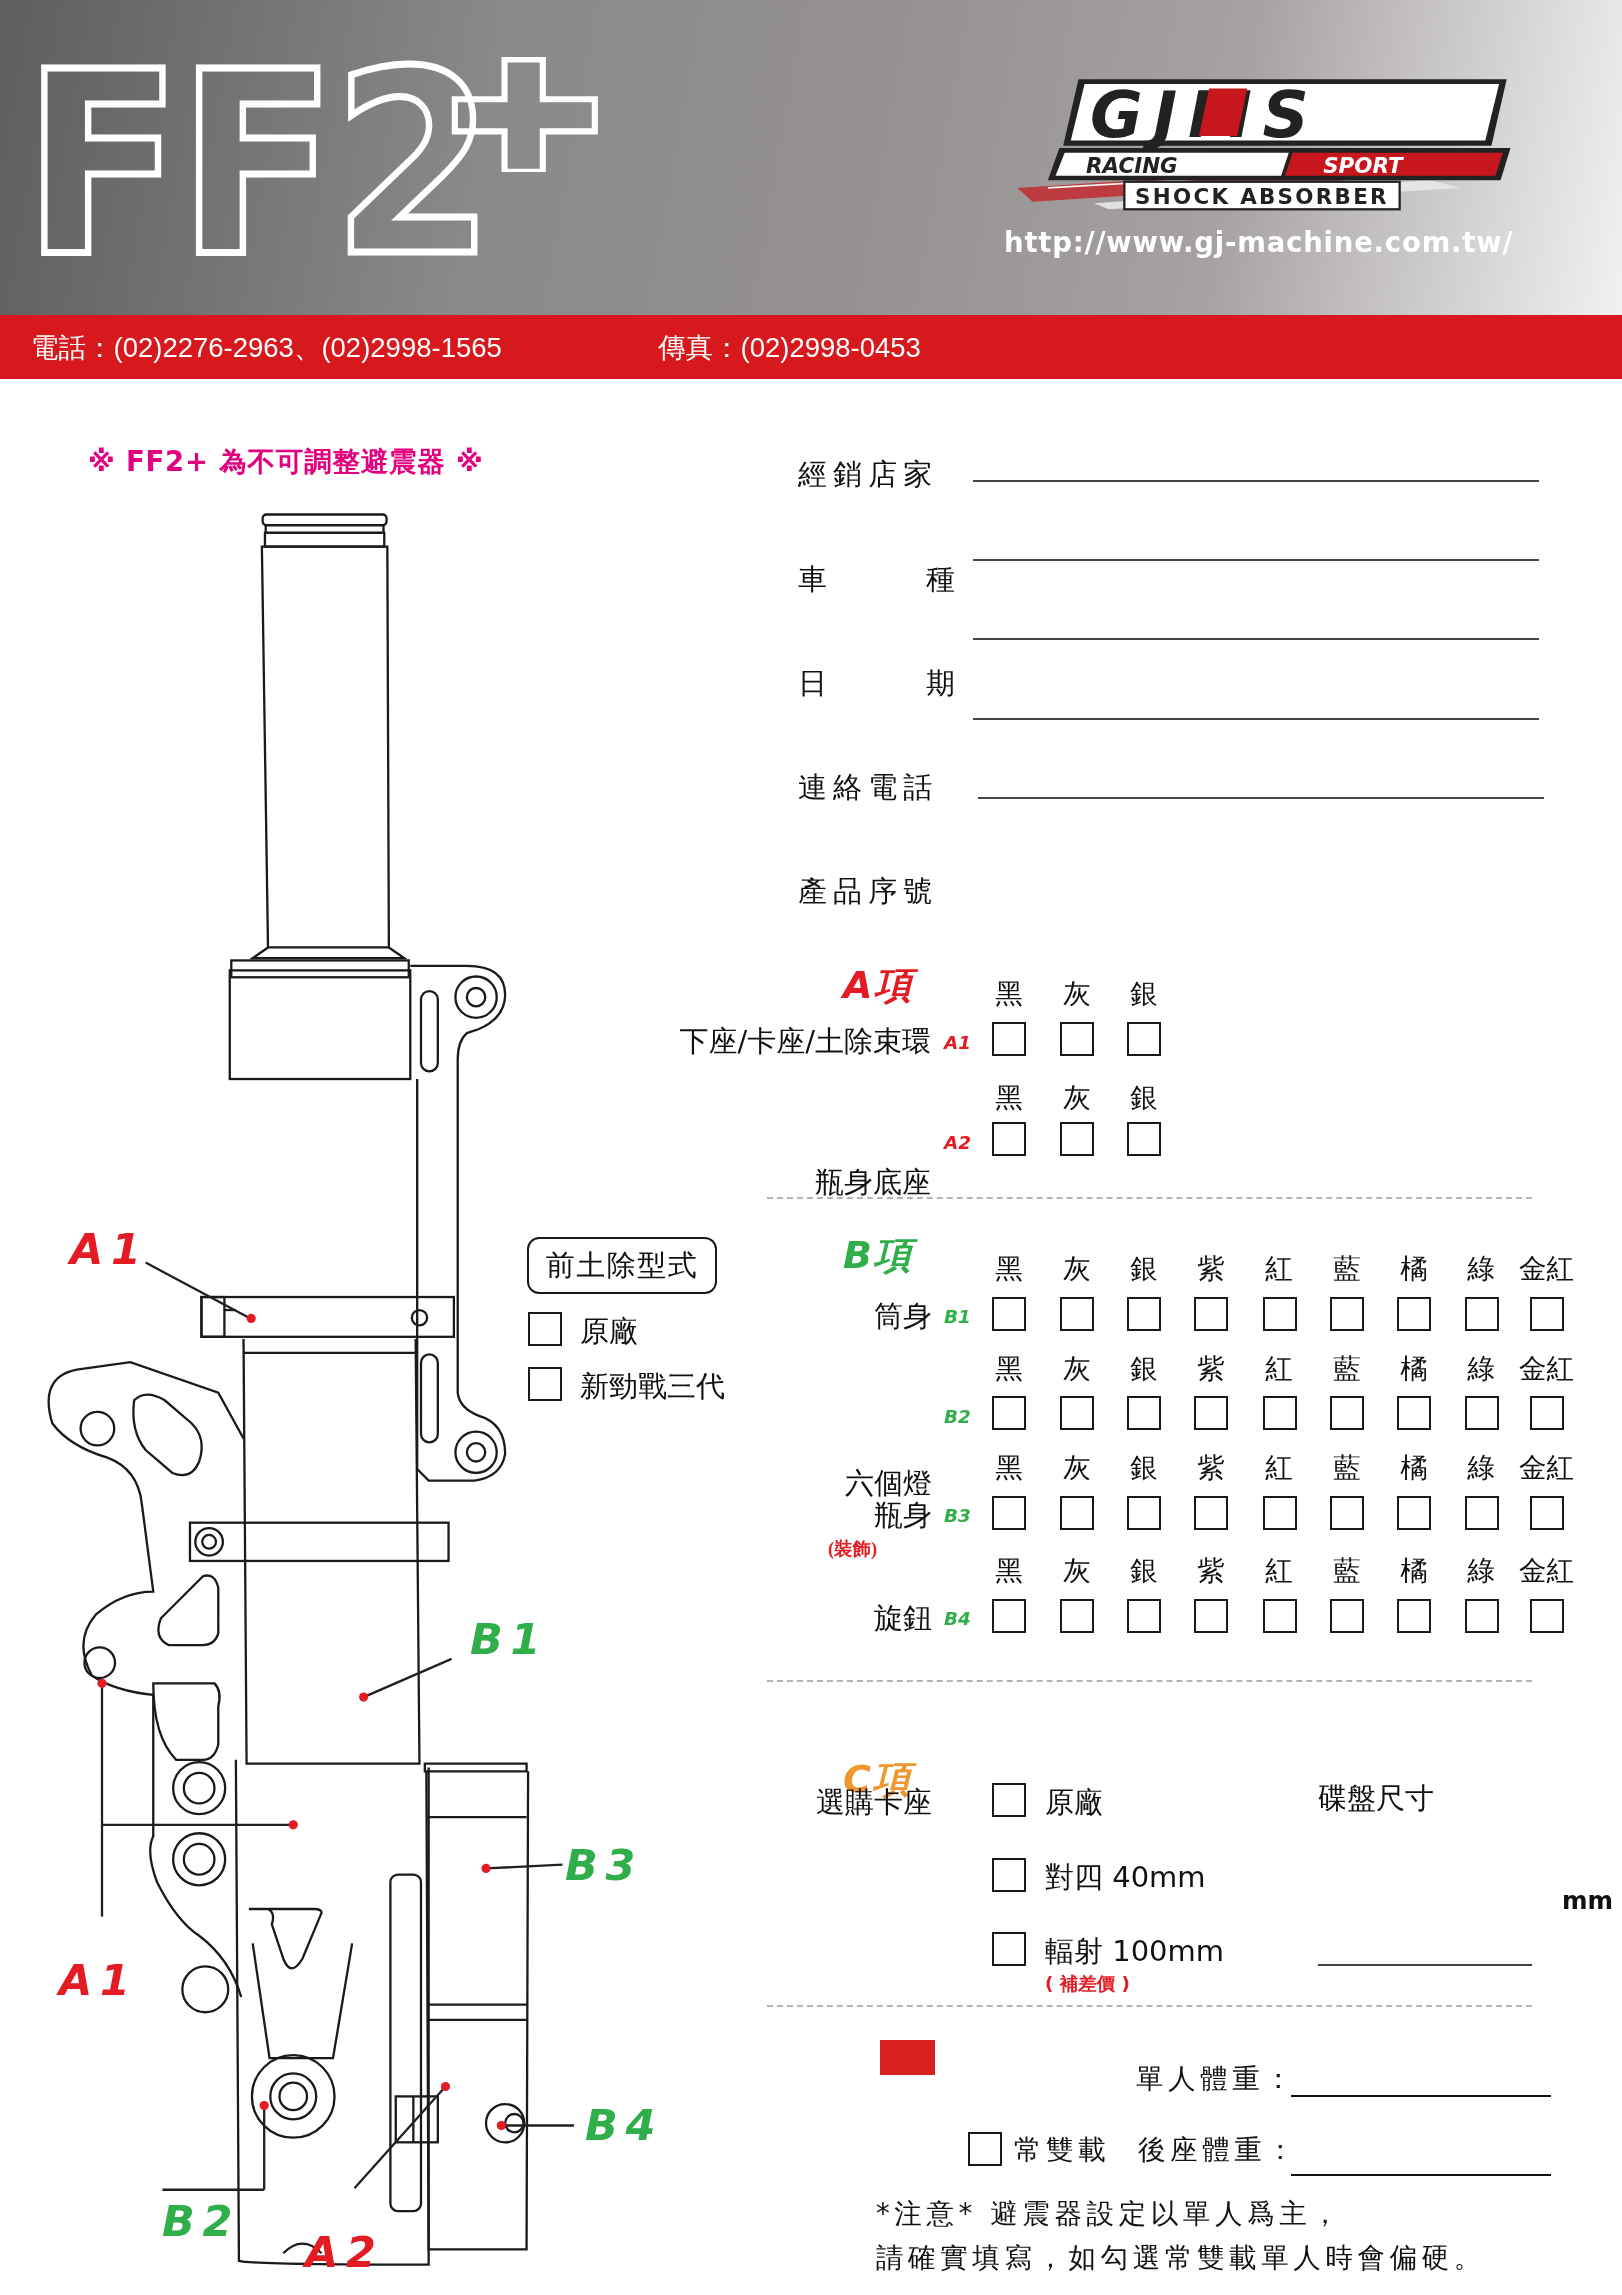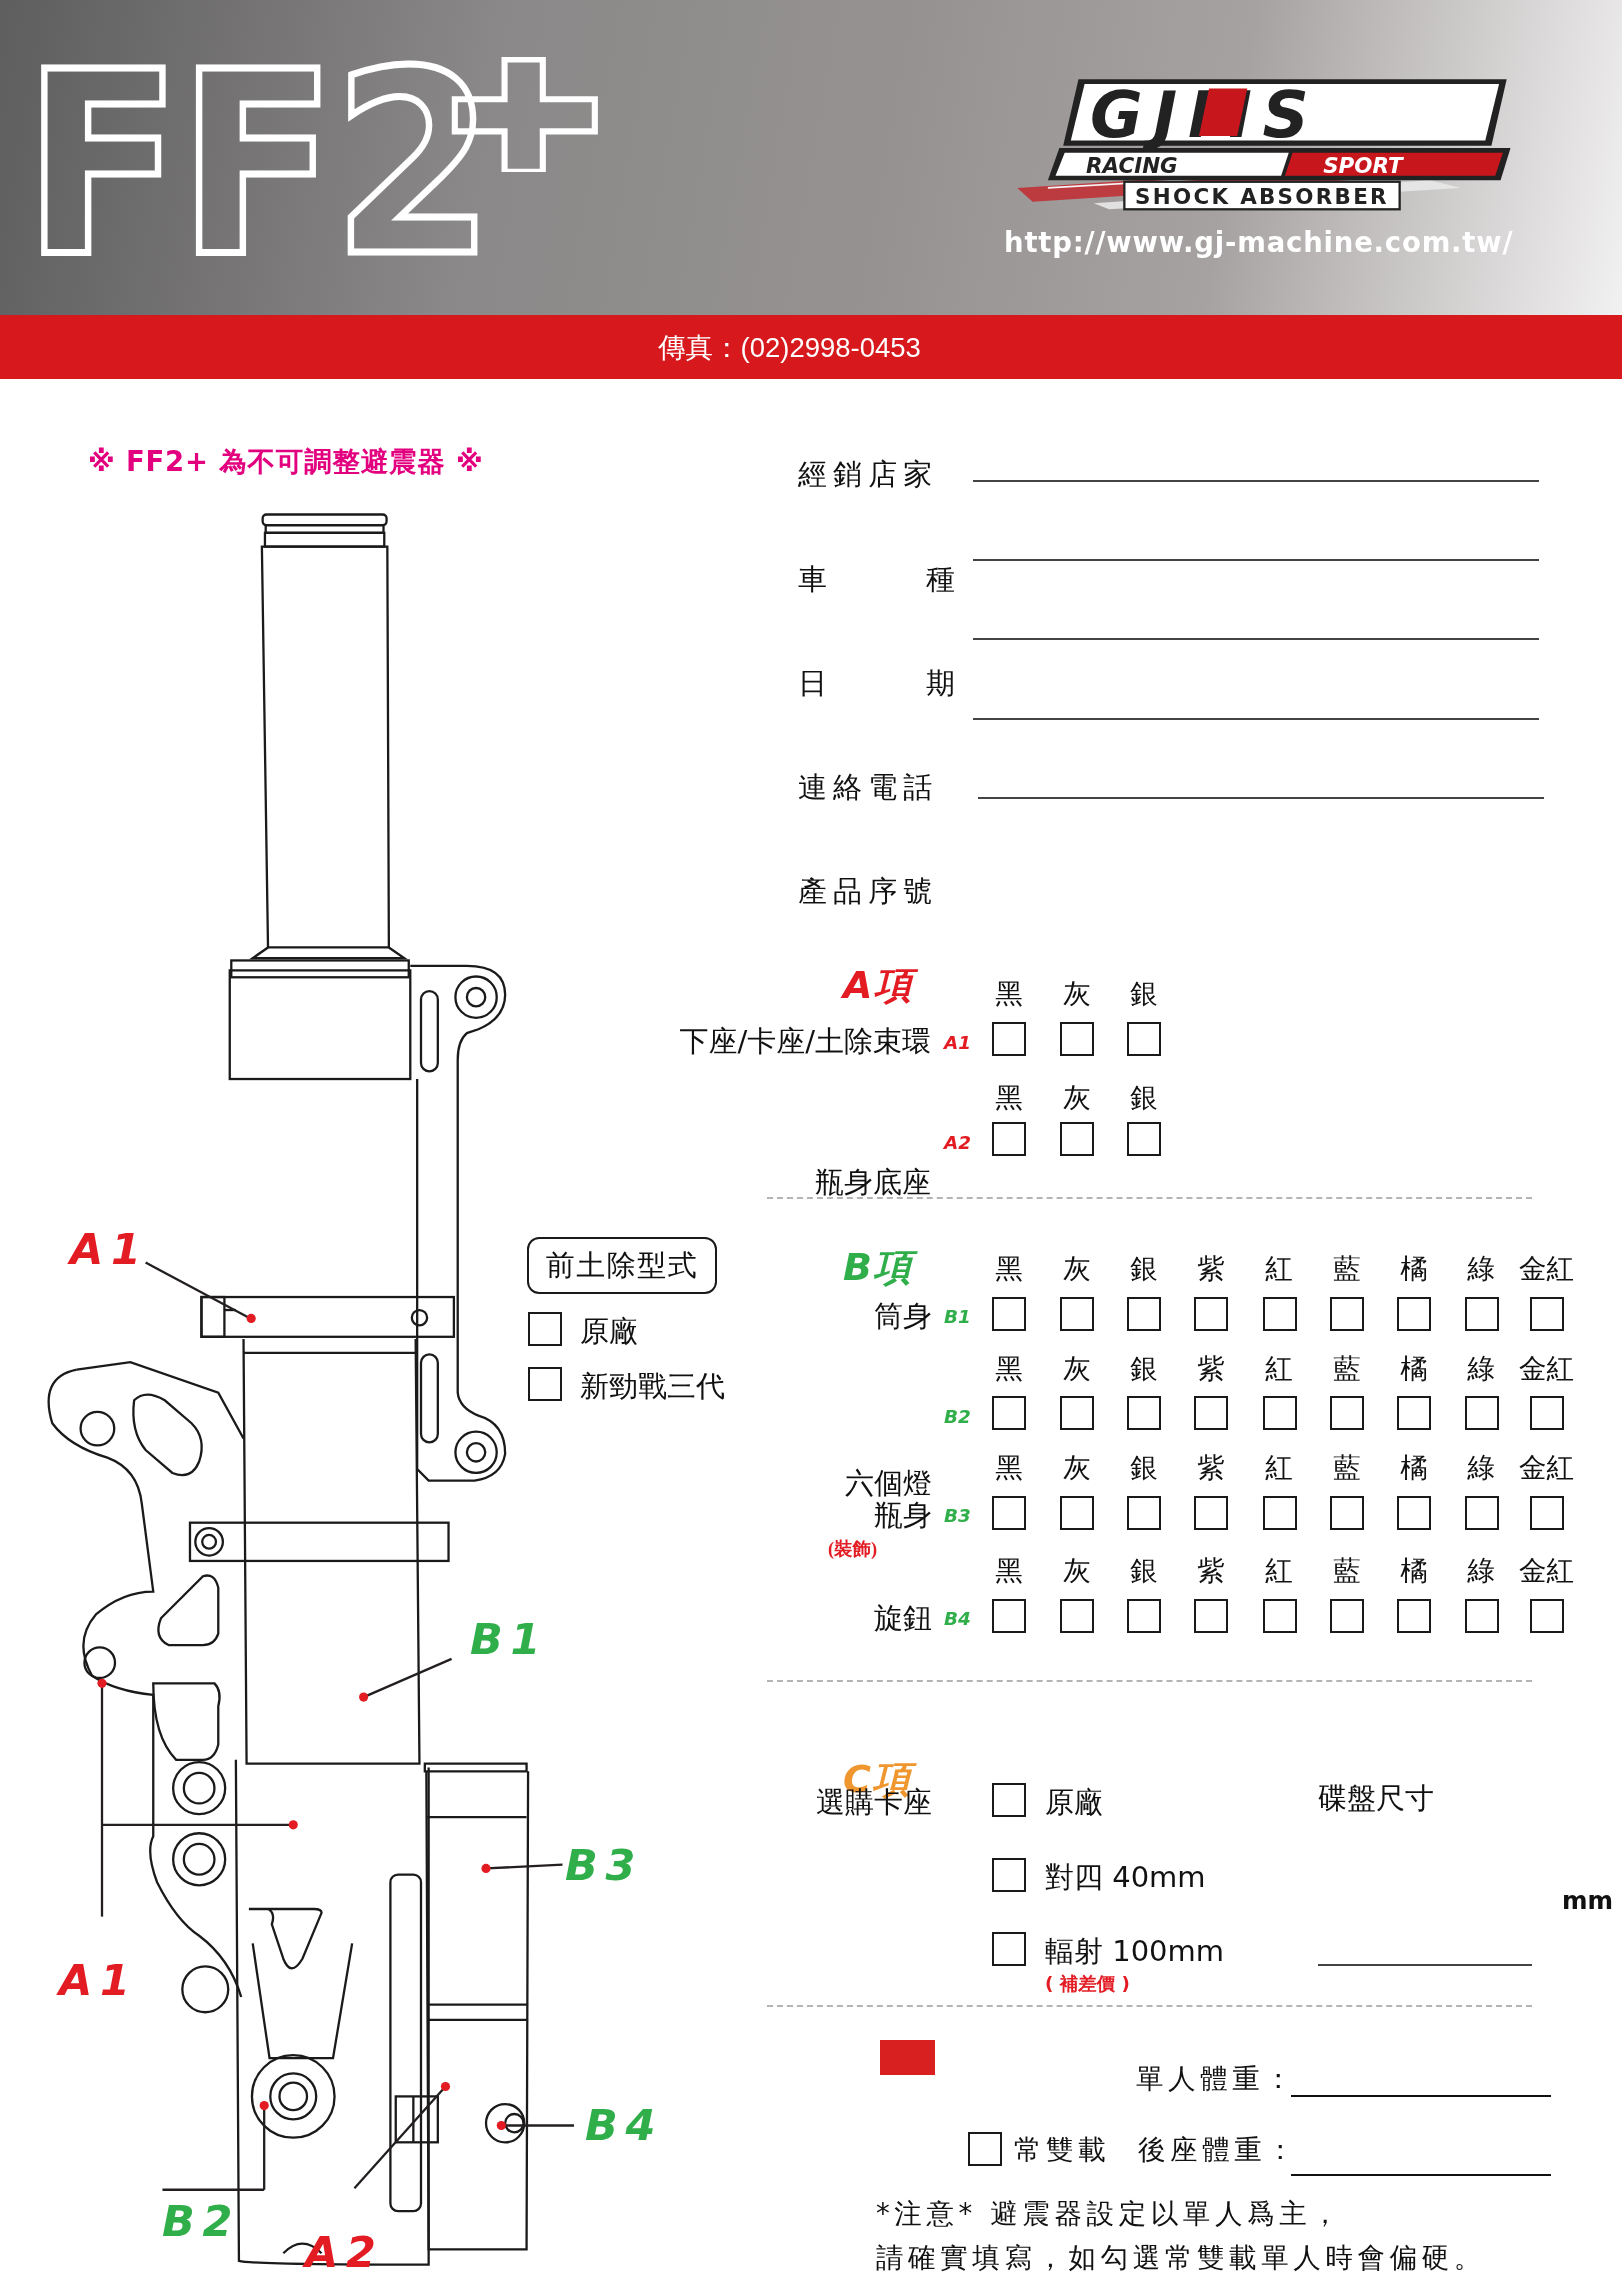--- a/index.html
+++ b/index.html
@@ -55,21 +55,21 @@
   }
   .info-label.spaced { letter-spacing: 0; width: 157px; display: flex; justify-content: space-between; }
   .info-line { position: absolute; left: 973px; width: 566px; height: 2.3px; background: #444; }
 
   
   .sec-head {
     position: absolute; font-family: "DejaVu Sans", sans-serif; font-weight: bold; font-style: italic;
     font-size: 38px; letter-spacing: 1.5px; white-space: nowrap;
   }
   .sec-a { color: #e31b23; }
-  .sec-b { color: #2fae4a; margin-top: 12px; }
+  .sec-b { color: #2fae4a; }
   .sec-c { color: #f0962e; }
 
   .color-label { position: absolute; font-size: 27.5px; text-align: center; width: 46px; white-space: nowrap; }
   .color-label.wide { width: 69px; }
   .cb { position: absolute; width: 34px; height: 34px; border: 2.3px solid #1a1a1a; background: #fff; cursor: pointer; }
   .row-label { position: absolute; font-size: 29px; text-align: right; white-space: nowrap; }
   .code {
     position: absolute; font-family: "DejaVu Sans", sans-serif; font-weight: bold; font-style: italic;
     font-size: 18.4px; white-space: nowrap;
   }
@@ -138,20 +138,21 @@
     <text x="420" y="131" font-family="DejaVu Sans" font-weight="bold" font-style="italic" font-size="28" fill="#fff">SPORT</text>
 
     <rect x="160" y="142" width="360" height="36" fill="#fff" stroke="#222" stroke-width="3"></rect>
     <text x="340" y="171" text-anchor="middle" font-family="DejaVu Sans" font-weight="bold" font-size="28" fill="#222" letter-spacing="3">SHOCK ABSORBER</text>
   </svg>
 
   <div class="website">http://www.gj-machine.com.tw/</div>
 </div>
 
 <div class="contact-bar">
+  <span class="c-phone">電話：(02)2276-2963、(02)2998-1565</span>
   <span class="c-fax">傳真：(02)2998-0453</span>
 </div>
 
 <div class="notice">※ FF2+ 為不可調整避震器 ※</div>
 
 <svg class="diagram" viewBox="0 640 900 2340" fill="none" stroke="#1a1a1a" stroke-width="3">
 
   <rect x="343" y="672" width="162" height="14" rx="5"></rect>
   <rect x="347" y="686" width="154" height="10"></rect>
   <rect x="346" y="696" width="156" height="18"></rect>

